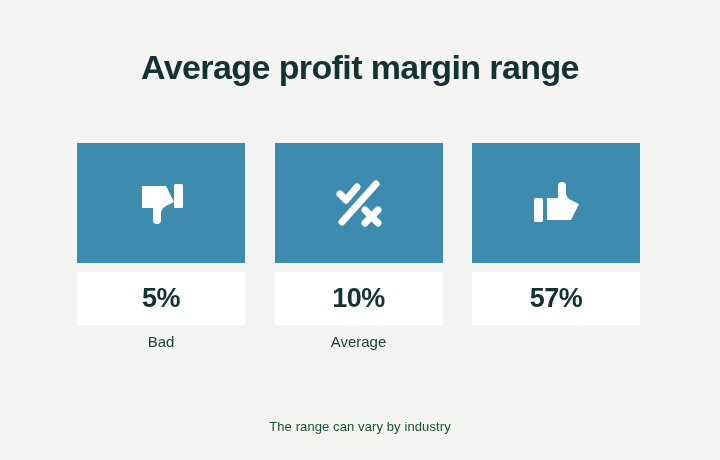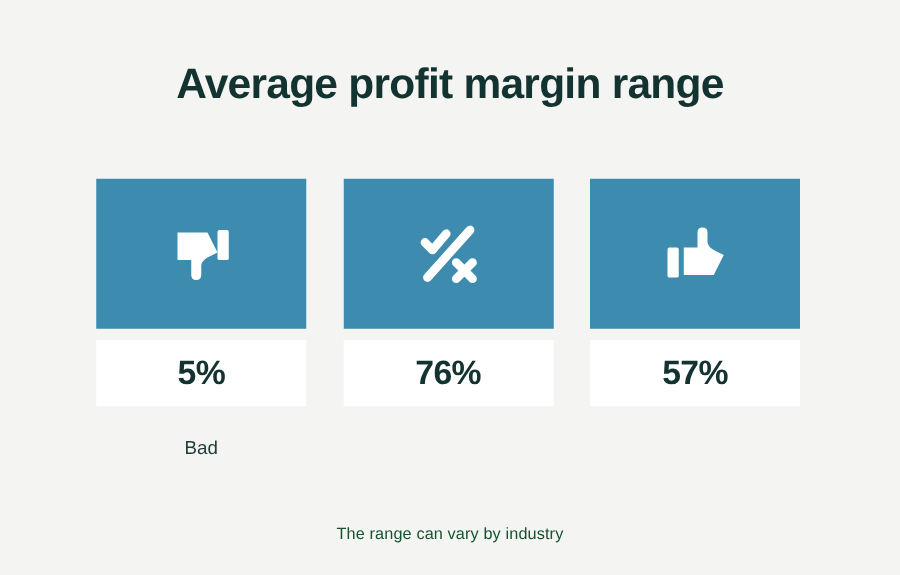--- a/index.html
+++ b/index.html
@@ -65,21 +65,21 @@
     align-items: center;
     justify-content: center;
   }
   .value-text {
     font-size: 27px;
     font-weight: 700;
     color: #123330;
     letter-spacing: -0.5px;
   }
   .label {
-    margin-top: 25px;
+    margin-top: 8px;
     width: 168px;
     text-align: center;
     font-size: 15px;
     font-weight: 400;
     color: #1d3b38;
   }
   .footnote {
     position: absolute;
     top: 419px;
     left: 0;
@@ -121,22 +121,23 @@
             <g stroke="#ffffff" stroke-width="7" stroke-linecap="round" fill="none">
               <line x1="48" y1="12" x2="14" y2="50"></line>
               <polyline points="12,22 18,28 29,15" stroke-linejoin="round"></polyline>
               <line x1="37" y1="38" x2="50" y2="51"></line>
               <line x1="50" y1="38" x2="37" y2="51"></line>
             </g>
           </svg>
         </span>
       </div>
       <div class="value-box">
-        <span class="value-text">76%</span>
+        <span class="value-text">10%</span>
       </div>
+      <div class="label">Average</div>
     </div>
 
     <div class="column">
       <div class="tile">
         <span>
           <svg width="62" height="62" viewBox="0 0 62 62" aria-hidden="true">
             <path fill="#ffffff" d="M22 48 H46 L54 32 L46 28 Q42 26 41 22 L41 14 Q41 10 37 10 Q33 10 33 14 L33 26 H22 Z"></path>
             <rect fill="#ffffff" x="9" y="26" width="9" height="24" rx="1.5"></rect>
           </svg>
         </span>

